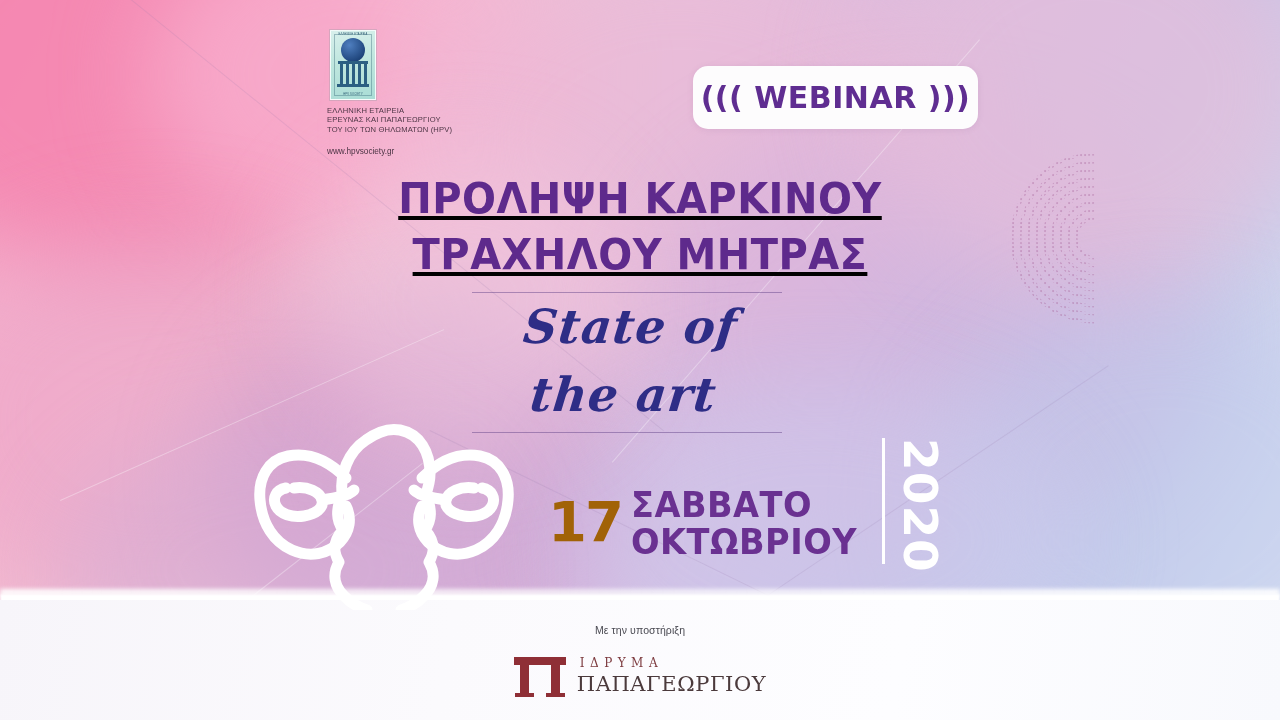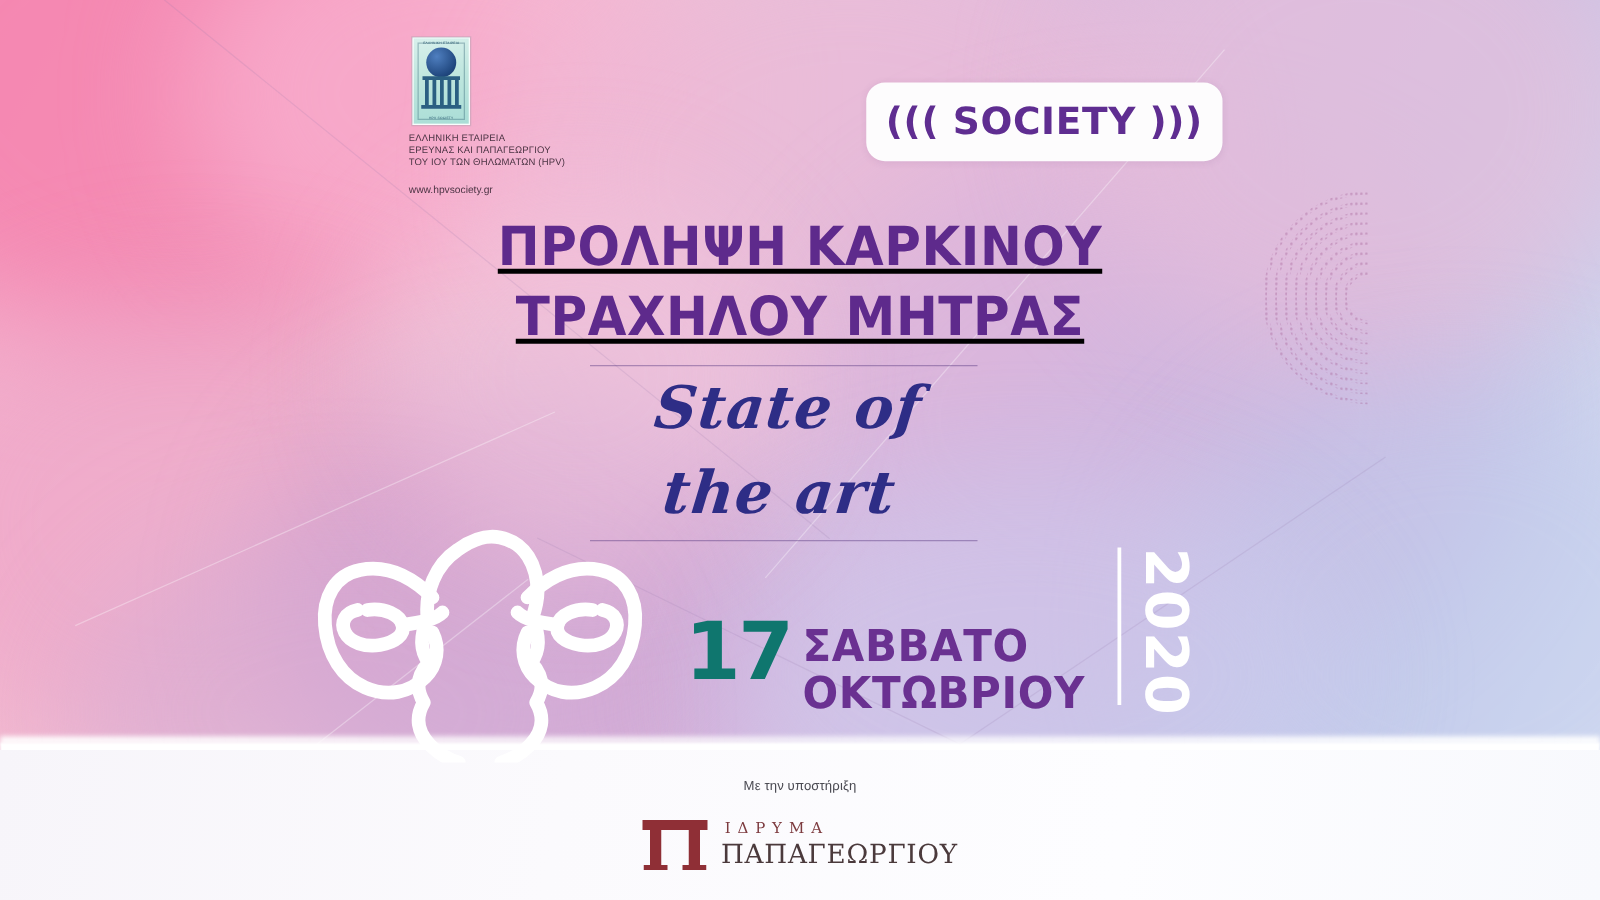--- a/index.html
+++ b/index.html
@@ -89,23 +89,23 @@
   #sub .sot{font-family:"DejaVu Serif",serif;font-style:italic;font-weight:bold;
     font-size:47px;line-height:68px;color:#2e2d86;letter-spacing:1px;
     transform:skewX(-6deg);}
   #sub .gap{height:3px;}
 
   
   #uterus{position:absolute;left:224px;top:378px;width:320px;height:232px;}
 
   
   #date{position:absolute;left:548px;top:482px;height:100px;display:flex;align-items:flex-start;}
-  #date .day{font-family:"DejaVu Sans",sans-serif;font-weight:bold;font-size:64px;
-    line-height:80px;color:#0f766e;letter-spacing:-2px;}
-  #date .dm{margin-left:9px;margin-top:18px;}
+  #date .day{font-family:"DejaVu Sans",sans-serif;font-weight:bold;font-size:56px;
+    line-height:80px;color:#a16207;letter-spacing:-2px;}
+  #date .dm{margin-left:9px;margin-top:5px;}
   #date .dm div{font-family:"DejaVu Sans",sans-serif;font-weight:bold;font-size:35px;
     line-height:37px;letter-spacing:.5px;color:#6a3191;transform:scaleX(.96);
     transform-origin:left center;}
   #date .divline{width:3px;height:126px;background:#ffffff;margin-left:16px;margin-top:-44px;}
   #date .yr{margin-left:12px;margin-top:-42px;height:130px;display:flex;align-items:center;}
   #date .yr span{font-family:"DejaVu Sans",sans-serif;font-weight:bold;font-size:47px;
     color:#ffffff;letter-spacing:1px;writing-mode:vertical-rl;transform:rotate(0deg);
     line-height:1;}
 
   
@@ -196,21 +196,21 @@
     </div>
     <div class="lines">
       <div>ΕΛΛΗΝΙΚΗ ΕΤΑΙΡΕΙΑ</div>
       <div>ΕΡΕΥΝΑΣ ΚΑΙ ΠΑΠΑΓΕΩΡΓΙΟΥ</div>
       <div>ΤΟΥ ΙΟΥ ΤΩΝ ΘΗΛΩΜΑΤΩΝ (HPV)</div>
     </div>
     <div class="url">www.hpvsociety.gr</div>
   </div>
 
   <div id="webinar">
-    <div class="txt">((( SOCIETY )))</div>
+    <div class="txt">((( WEBINAR )))</div>
   </div>
 
   <div id="title">
     <div class="l">ΠΡΟΛΗΨΗ ΚΑΡΚΙΝΟΥ</div>
     <div class="l">ΤΡΑΧΗΛΟΥ ΜΗΤΡΑΣ</div>
   </div>
 
   <div id="sub">
     <div class="rule"></div>
     <div class="sot">State of the art</div>

